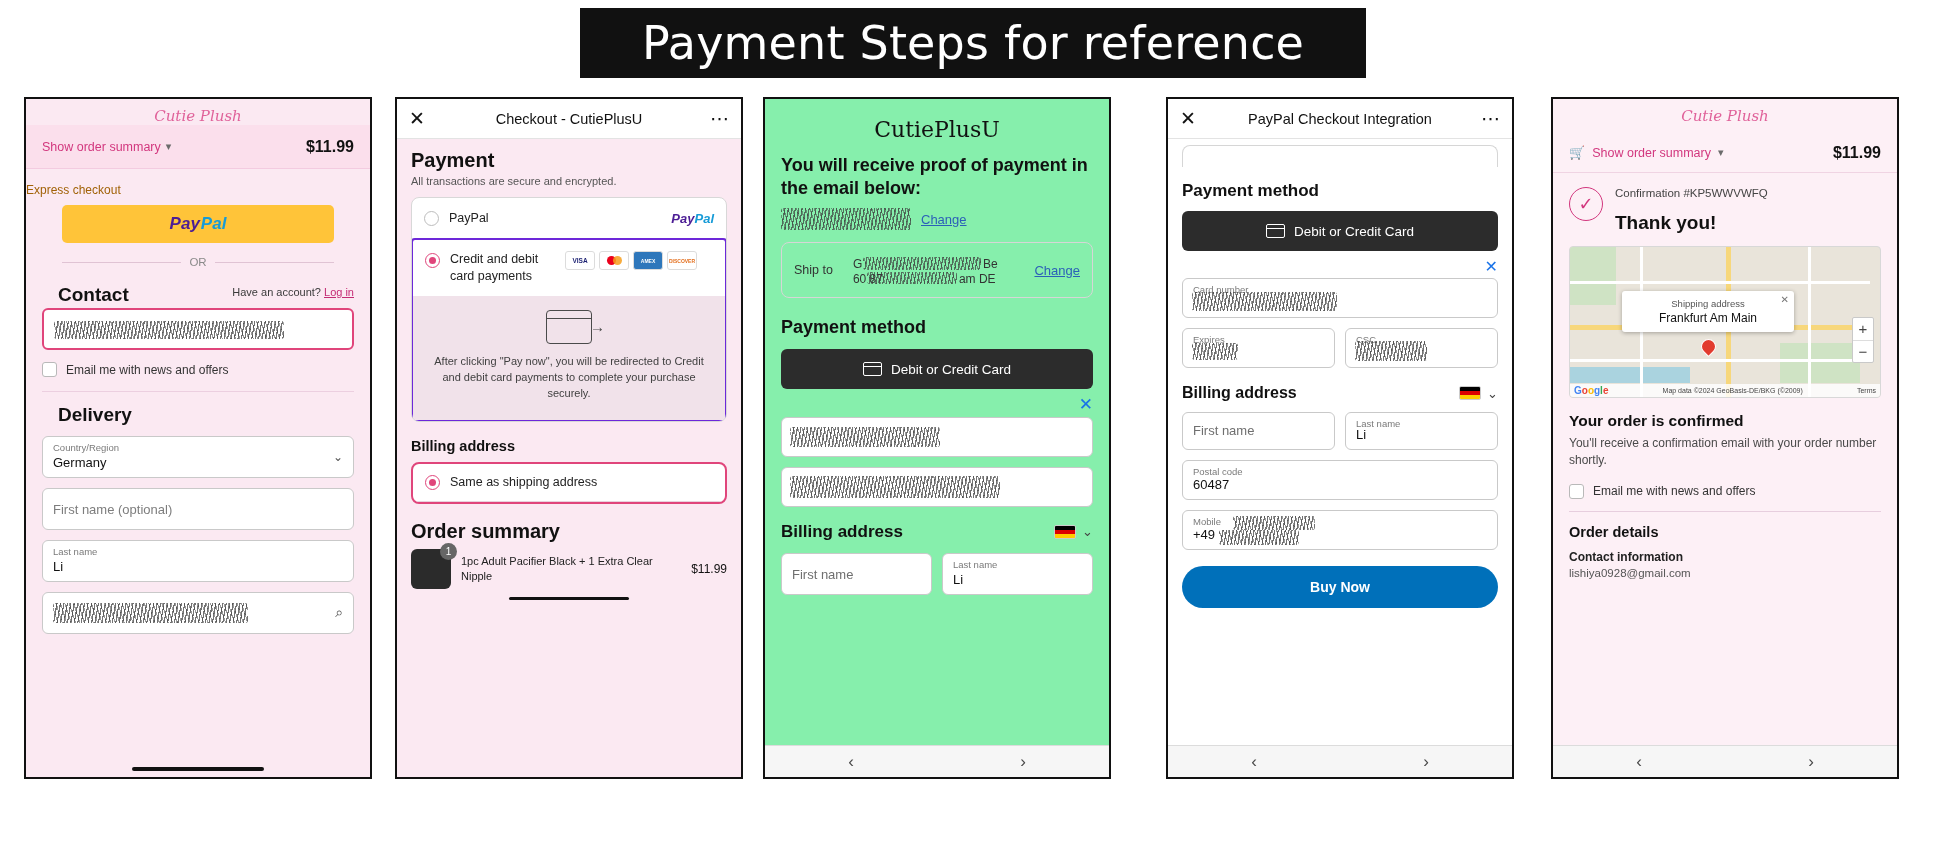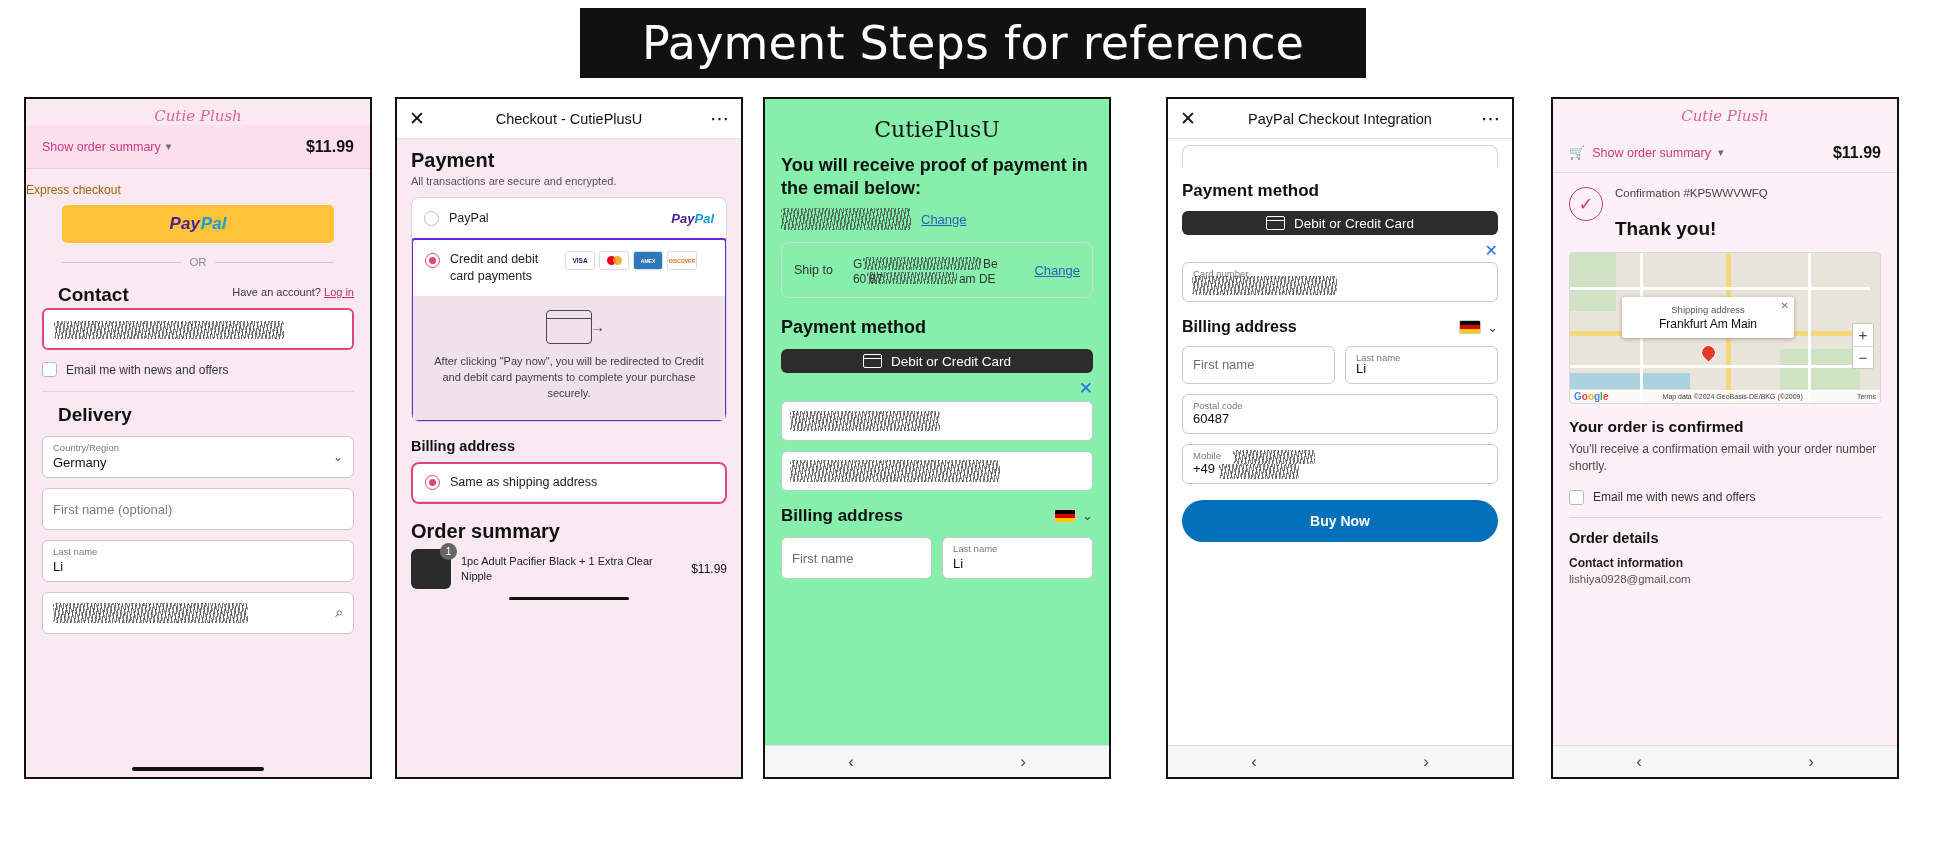--- a/index.html
+++ b/index.html
@@ -131,21 +131,21 @@
   .order-item .nm { flex:1; font-size: 11px; color:#222; line-height:1.3; }
   .order-item .pr { font-size: 12px; color:#111; font-weight:400; }
 
   
   .p3 { background: #86efac; height: 100%; }
   .p3-brand { text-align:center; font-size: 22px; color:#111; padding: 18px 0 12px; font-family:"DejaVu Serif", serif; }
   .p3-h { font-size: 18px; font-weight: 700; color:#111; line-height: 1.28; padding: 0 16px; }
   .linkish { color:#2b5fb8; text-decoration: underline; font-size: 13px; }
   .ship-box { margin: 12px 16px 0; border:1px solid #d6d6d6; border-radius:8px; height: 56px; display:flex; align-items:center; padding: 0 12px; gap: 16px; position:relative; }
   .ship-box .k { font-size: 12.5px; color:#333; }
-  .dark-btn { margin: 10px 16px 0; height: 24px; background:#2c2c2c; color:#fff; border-radius:6px; display:flex; align-items:center; justify-content:center; gap:9px; font-size:13.5px; }
+  .dark-btn { margin: 10px 16px 0; height: 40px; background:#2c2c2c; color:#fff; border-radius:6px; display:flex; align-items:center; justify-content:center; gap:9px; font-size:13.5px; }
   .cardglyph { width:19px; height:14px; border:1.4px solid #fff; border-radius:2px; position:relative; }
   .cardglyph:before { content:""; position:absolute; left:0; right:0; top:3px; height:1.4px; background:#fff; }
   .closex { color:#1a73e8; font-size: 17px; text-align:right; padding: 5px 16px 0; }
   .flagrow { display:flex; align-items:center; gap:6px; }
   .flag { width:22px; height:14px; border-radius:2px; overflow:hidden; border:1px solid #ccc; }
   .flag i { display:block; height:33.3%; }
   .flag .b1{background:#000;} .flag .b2{background:#dd0000;} .flag .b3{background:#ffce00;}
   .twofield { display:flex; gap:10px; padding: 0 16px; }
   .twofield .field { margin:0; flex:1; }
 
@@ -158,21 +158,21 @@
   
   .p5 { background:#fdf0f6; height:100%; }
   .p5-logo { height: 34px; display:flex; align-items:center; justify-content:center; }
   .p5-logo span { font-family:"DejaVu Serif", serif; font-style:italic; color:#e0629a; font-size: 15px; }
   .p5-sum { height: 40px; display:flex; align-items:center; justify-content:space-between; padding: 0 16px; border-bottom:1px solid #f0d4e3; }
   .p5-sum .left { display:flex; align-items:center; gap:7px; color:#d2377e; font-size:12.5px;}
   .p5-sum .price { font-size:16px; font-weight:700; color:#111;}
   .conf-row { display:flex; gap:12px; align-items:flex-start; padding: 14px 16px 6px; }
   .check-c { width:34px; height:34px; border-radius:50%; border:1.6px solid #d2377e; display:flex; align-items:center; justify-content:center; color:#d2377e; font-size:18px; flex:none;}
   .conf-row .cnum { font-size: 11.5px; color:#444; }
-  .conf-row .ty { font-size: 19px; font-weight:700; color:#111; margin-top:19px; }
+  .conf-row .ty { font-size: 19px; font-weight:700; color:#111; margin-top:13px; }
   .map { margin: 6px 16px 0; height: 152px; border:1px solid #d8d8d8; border-radius:4px; position: relative; overflow: hidden; background:#e9e4da; }
   .map .road { position:absolute; background:#fff; }
   .map .green { position:absolute; background:#cfe3c4; }
   .map .water { position:absolute; background:#aad3df; }
   .map .yellow { position:absolute; background:#f7d77b; }
   .map-card { position:absolute; left:52px; top:44px; width:172px; background:#fff; border-radius:3px; box-shadow:0 1px 4px rgba(0,0,0,0.3); padding:7px 9px; }
   .map-card .t1 { font-size: 9.5px; color:#555; text-align:center;}
   .map-card .t2 { font-size: 12px; color:#111; text-align:center; margin-top:2px;}
   .map-card .xx { position:absolute; right:5px; top:3px; font-size:10px; color:#777; }
   .pin { position:absolute; left:131px; top:92px; width:15px; height:15px; border-radius:50% 50% 50% 0; transform:rotate(-45deg); background:#e23b2e; border:1.4px solid #fff;}
@@ -388,20 +388,30 @@
         <div style="font-size:17px;font-weight:700;color:#111;padding:14px 0 10px;">Payment method</div>
         <div class="dark-btn" style="margin:0;">
           <span class="cardglyph"></span>
           <span>Debit or Credit Card</span>
         </div>
         <div style="text-align:right;color:#1a73e8;font-size:16px;padding:6px 0 2px;">✕</div>
         <div class="field" style="margin:0;height:40px;">
           <div class="flabel">Card number</div>
           <span class="scribble" style="position:absolute;left:9px;top:13px;width:145px;height:19px;"></span>
         </div>
+        <div style="display:flex;gap:10px;margin-top:10px;">
+          <div class="field" style="margin:0;flex:1;height:40px;">
+            <div class="flabel">Expires</div>
+            <span class="scribble" style="position:absolute;left:9px;top:14px;width:46px;height:17px;"></span>
+          </div>
+          <div class="field" style="margin:0;flex:1;height:40px;">
+            <div class="flabel">CSC</div>
+            <span class="scribble" style="position:absolute;left:9px;top:12px;width:72px;height:20px;"></span>
+          </div>
+        </div>
         <div style="display:flex;align-items:center;justify-content:space-between;padding-top:16px;">
           <span style="font-size:16px;font-weight:700;color:#111;">Billing address</span>
           <span class="flagrow">
             <span class="flag">
                 <i class="b1"></i>
                 <i class="b2"></i>
                 <i class="b3"></i>
               </span>
             <span style="font-size:13px;color:#444;">⌄</span>
           </span>

